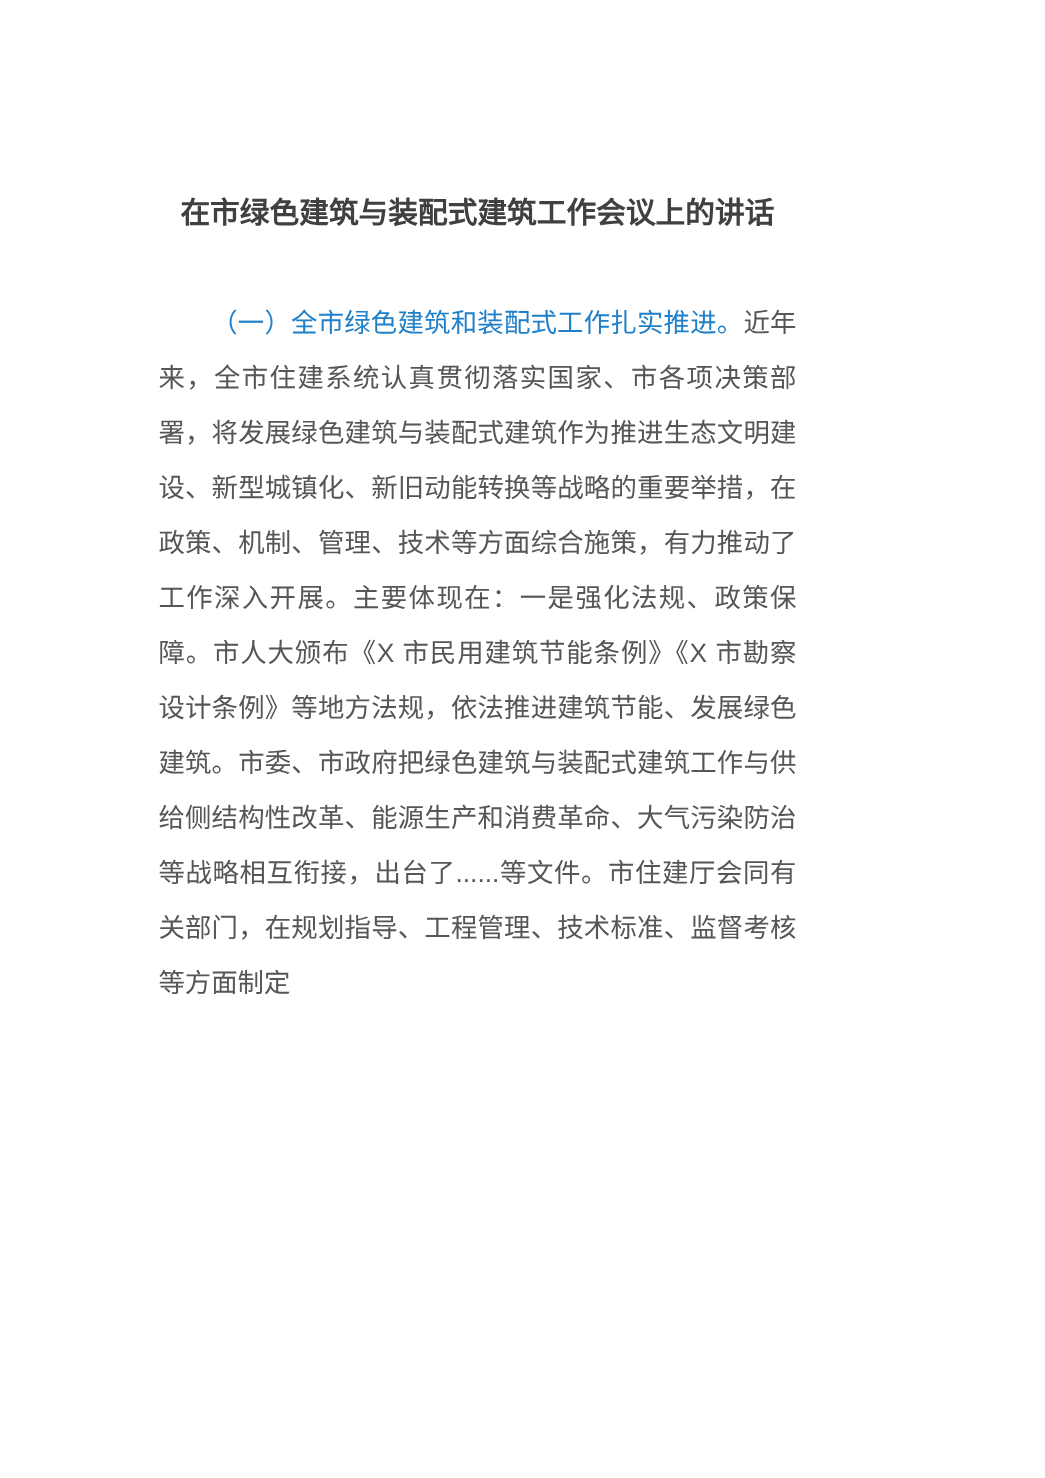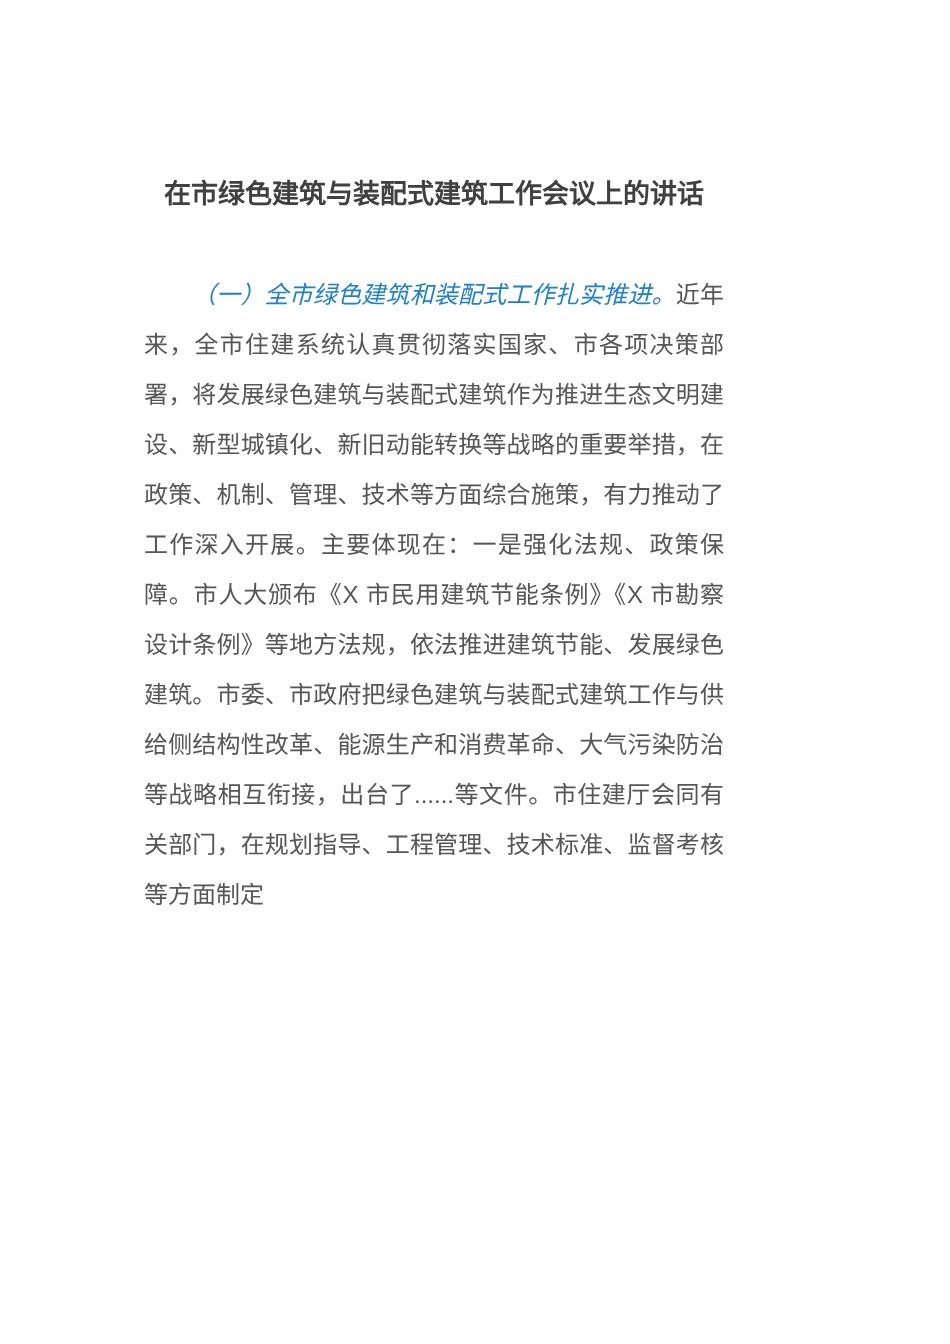--- a/index.html
+++ b/index.html
@@ -48,15 +48,15 @@
 <body>
 
 <div class="doc-page">
   <h1 class="doc-title" style="color: rgb(64, 64, 64);">在市绿色建筑与装配式建筑工作会议上的讲话</h1>
 
   <div class="doc-body" style="color: rgb(86, 86, 86);">
 
 
 
 
-    <p><span class="lead" style="color: rgb(32, 128, 200); font-style: italic;">（一）全市绿色建筑和装配式工作扎实推进。</span><span>近年来，全市住建系统认真贯彻落实国家、市各项决策部署，将发展绿色建筑与装配式建筑作为推进生态文明建设、新型城镇化、新旧动能转换等战略的重要举措，在政策、机制、管理、技术等方面综合施策，有力推动了工作深入开展。主要体现在：一是强化法规、政策保障。市人大颁布《X 市民用建筑节能条例》《X 市勘察设计条例》等地方法规，依法推进建筑节能、发展绿色建筑。市委、市政府把绿色建筑与装配式建筑工作与供给侧结构性改革、能源生产和消费革命、大气污染防治等战略相互衔接，出台了......等文件。市住建厅会同有关部门，在规划指导、工程管理、技术标准、监督考核等方面制定</span></p>
+    <p><span class="lead" style="color: rgb(32, 128, 200);">（一）全市绿色建筑和装配式工作扎实推进。</span><span>近年来，全市住建系统认真贯彻落实国家、市各项决策部署，将发展绿色建筑与装配式建筑作为推进生态文明建设、新型城镇化、新旧动能转换等战略的重要举措，在政策、机制、管理、技术等方面综合施策，有力推动了工作深入开展。主要体现在：一是强化法规、政策保障。市人大颁布《X 市民用建筑节能条例》《X 市勘察设计条例》等地方法规，依法推进建筑节能、发展绿色建筑。市委、市政府把绿色建筑与装配式建筑工作与供给侧结构性改革、能源生产和消费革命、大气污染防治等战略相互衔接，出台了......等文件。市住建厅会同有关部门，在规划指导、工程管理、技术标准、监督考核等方面制定</span></p>
   </div>
 </div>
 
 </body></html>

